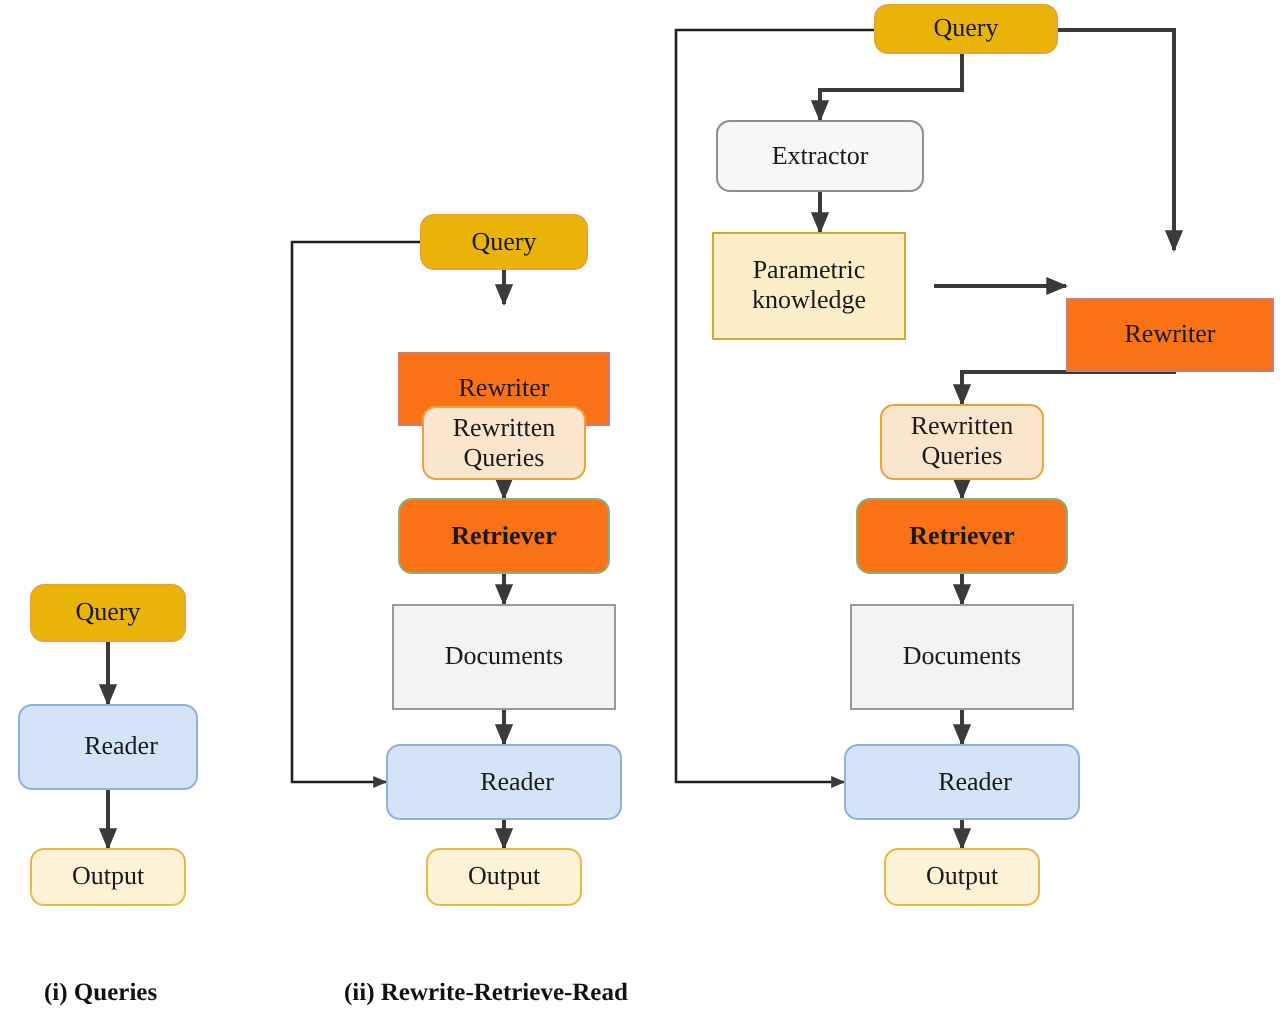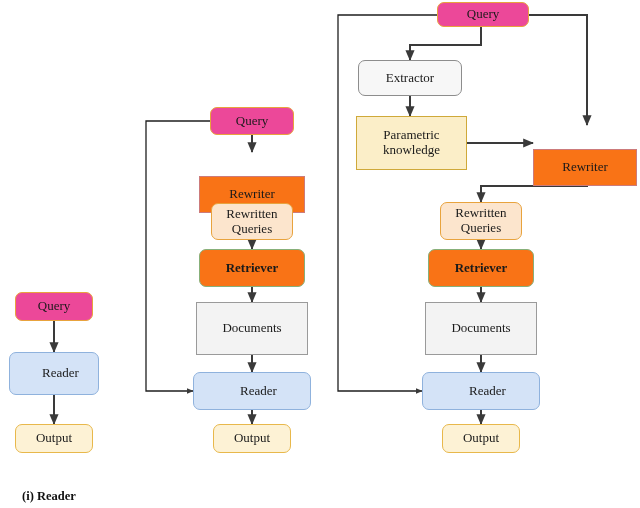--- a/index.html
+++ b/index.html
@@ -33,21 +33,21 @@
     font-size: 13px;
     line-height: 1.15;
     color: #1a1a1a;
     border-style: solid;
     border-width: 1.4px;
     z-index: 2;
     white-space: pre-line;
   }
   
   .n-query {
-    background: #ec4899;
+    background: #eab308;
     border-color: #e8a33d;
     border-radius: 7px;
   }
   .n-output {
     background: #fdf2d5;
     border-color: #e8b84b;
     border-radius: 7px;
   }
   .n-rewriter {
     background: #f97316;
@@ -135,35 +135,36 @@
     <g stroke="#1f1f1f" stroke-width="1.3" fill="none" marker-end="url(#arrow)">
       <path d="M 210 121 L 146 121 L 146 391 L 193 391"></path>
       <path d="M 437 15 L 338 15 L 338 391 L 422 391"></path>
     </g>
   </svg>
 
   <div class="node n-query" style="left:15px;  top:292px; width:78px;  height:29px;">Query</div>
   <div class="node n-reader" style="left:9px;   top:352px; width:90px;  height:43px;">Reader</div>
   <div class="node n-output" style="left:15px;  top:424px; width:78px;  height:29px;">Output</div>
 
-  <div class="caption" style="left:22px; top:489px;">(i) Reader</div>
+  <div class="caption" style="left:22px; top:489px;">(i) Queries</div>
 
   <div class="node n-query" style="left:210px; top:107px; width:84px;  height:28px;">Query</div>
   <div class="node n-rewriter" style="left:199px; top:152px; width:106px; height:37px;">Rewriter</div>
   <div class="node n-rewritten" style="left:211px; top:203px; width:82px;  height:37px;">Rewritten
 Queries</div>
   <div class="node n-retriever" style="left:199px; top:249px; width:106px; height:38px;">Retriever</div>
   <div class="node n-documents" style="left:196px; top:302px; width:112px; height:53px;">Documents</div>
   <div class="node n-reader" style="left:193px; top:372px; width:118px; height:38px;">Reader</div>
   <div class="node n-output" style="left:213px; top:424px; width:78px;  height:29px;">Output</div>
 
+  <div class="caption" style="left:172px; top:489px;">(ii) Rewrite-Retrieve-Read</div>
 
   <div class="node n-query" style="left:437px; top:2px;   width:92px;  height:25px;">Query</div>
   <div class="node n-extractor" style="left:358px; top:60px;  width:104px; height:36px;">Extractor</div>
-  <div class="node n-parametric" style="left:356px; top:116px; width:111px; height:54px;">Parametric
+  <div class="node n-parametric" style="left:356px; top:116px; width:97px; height:54px;">Parametric
 knowledge</div>
   <div class="node n-rewriter" style="left:533px; top:125px; width:104px; height:37px;">Rewriter</div>
   <div class="node n-rewritten" style="left:440px; top:202px; width:82px;  height:38px;">Rewritten
 Queries</div>
   <div class="node n-retriever" style="left:428px; top:249px; width:106px; height:38px;">Retriever</div>
   <div class="node n-documents" style="left:425px; top:302px; width:112px; height:53px;">Documents</div>
   <div class="node n-reader" style="left:422px; top:372px; width:118px; height:38px;">Reader</div>
   <div class="node n-output" style="left:442px; top:424px; width:78px;  height:29px;">Output</div>
 
 

